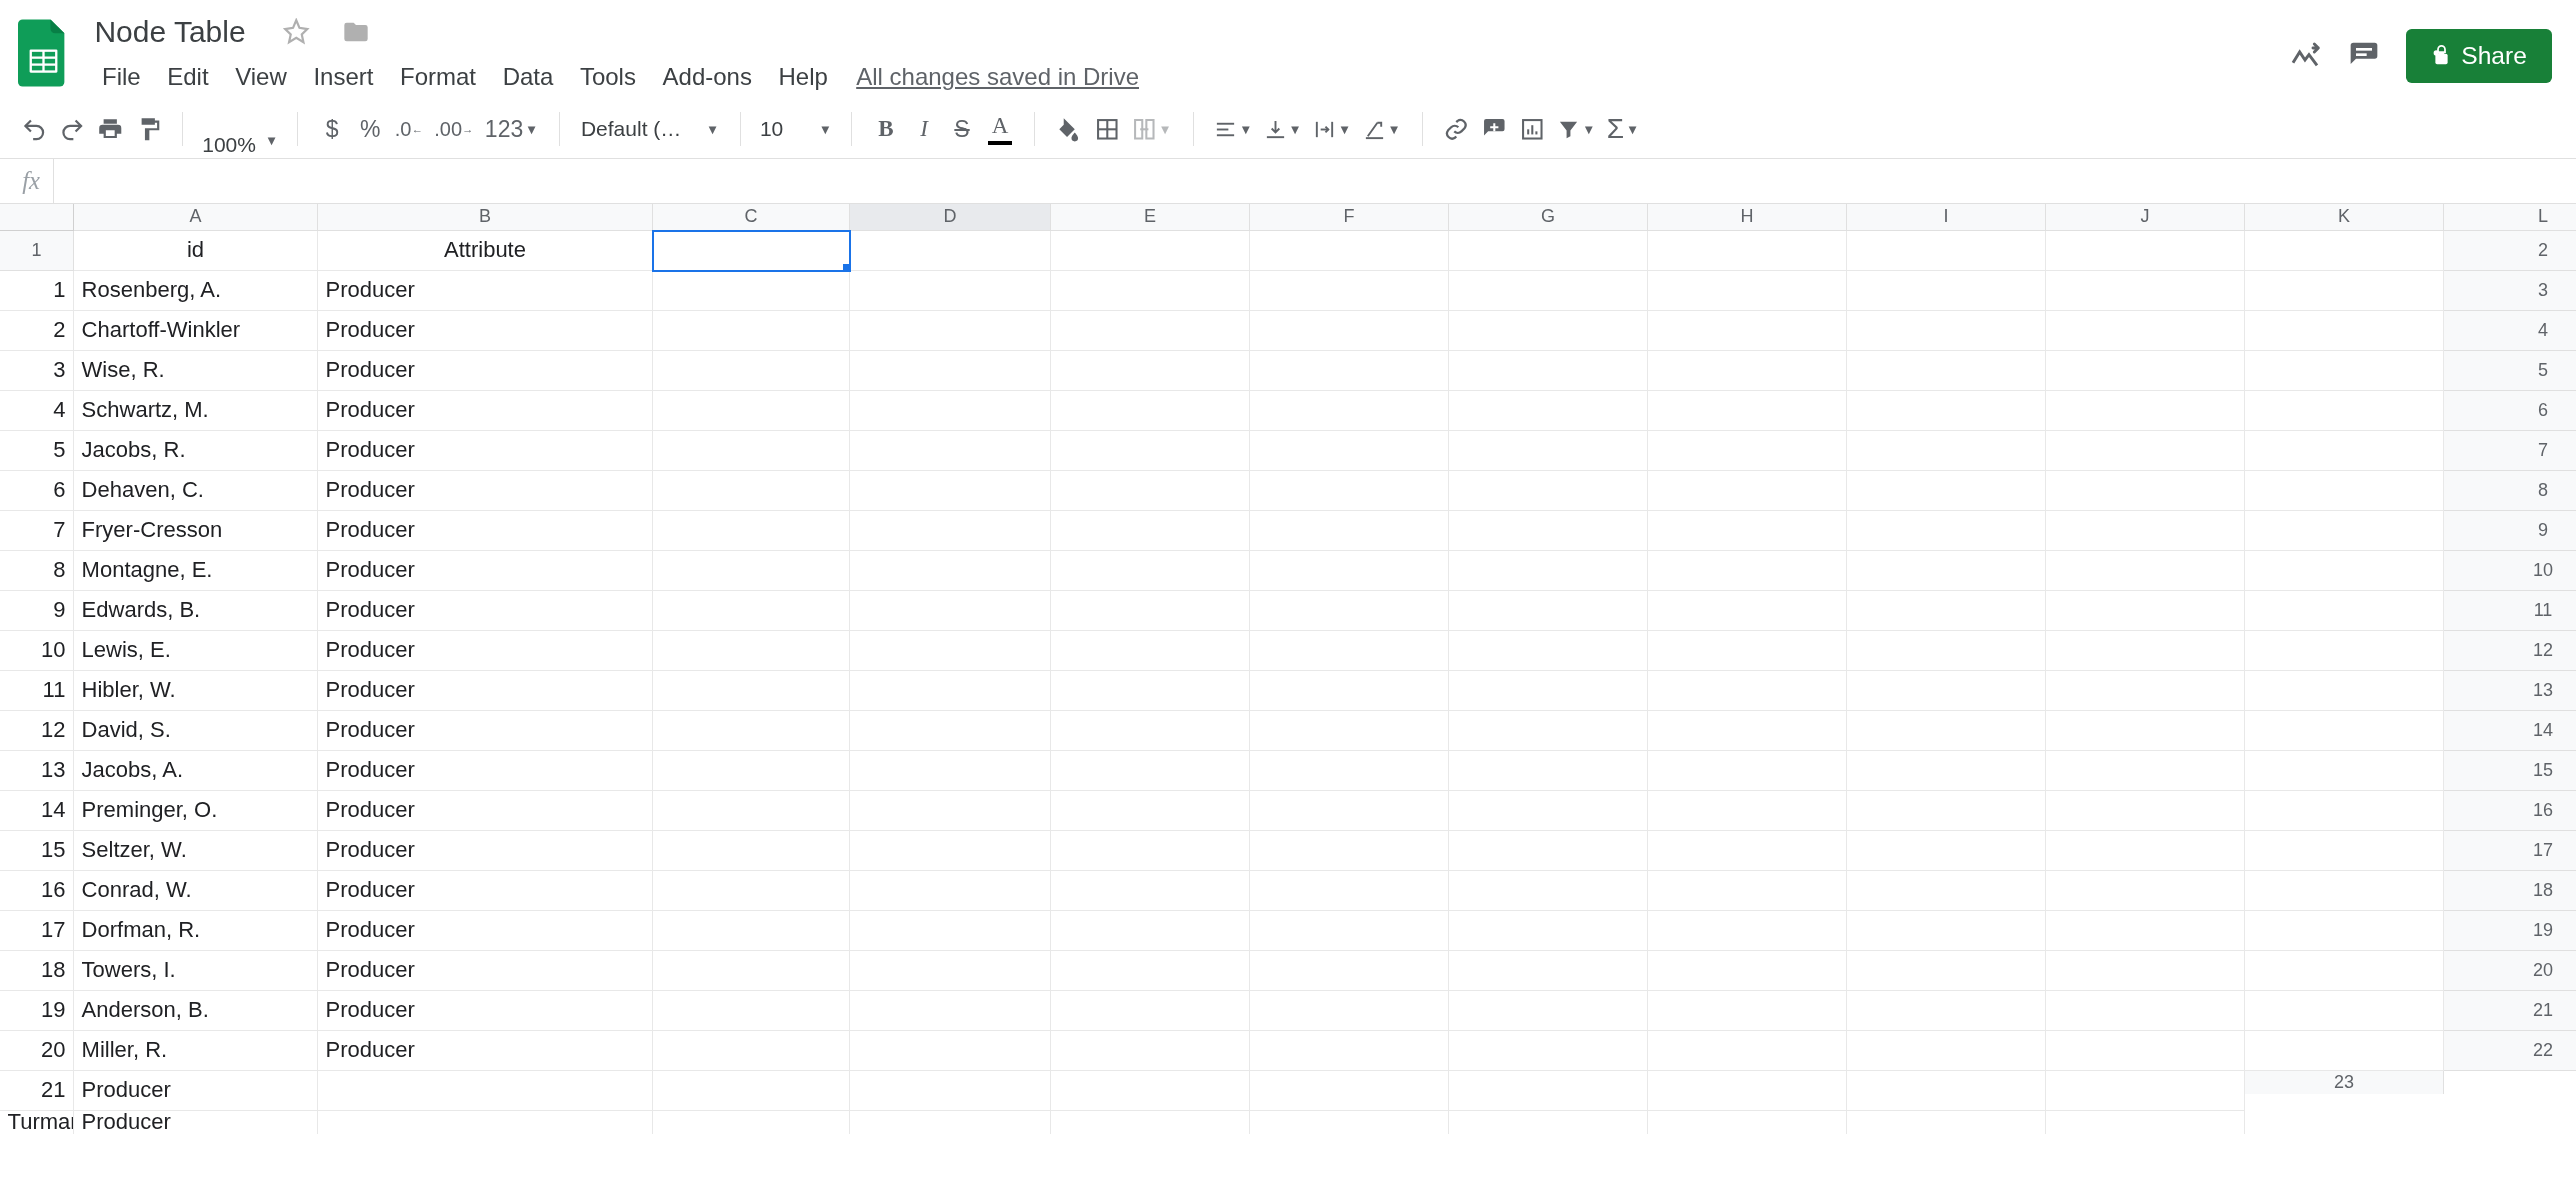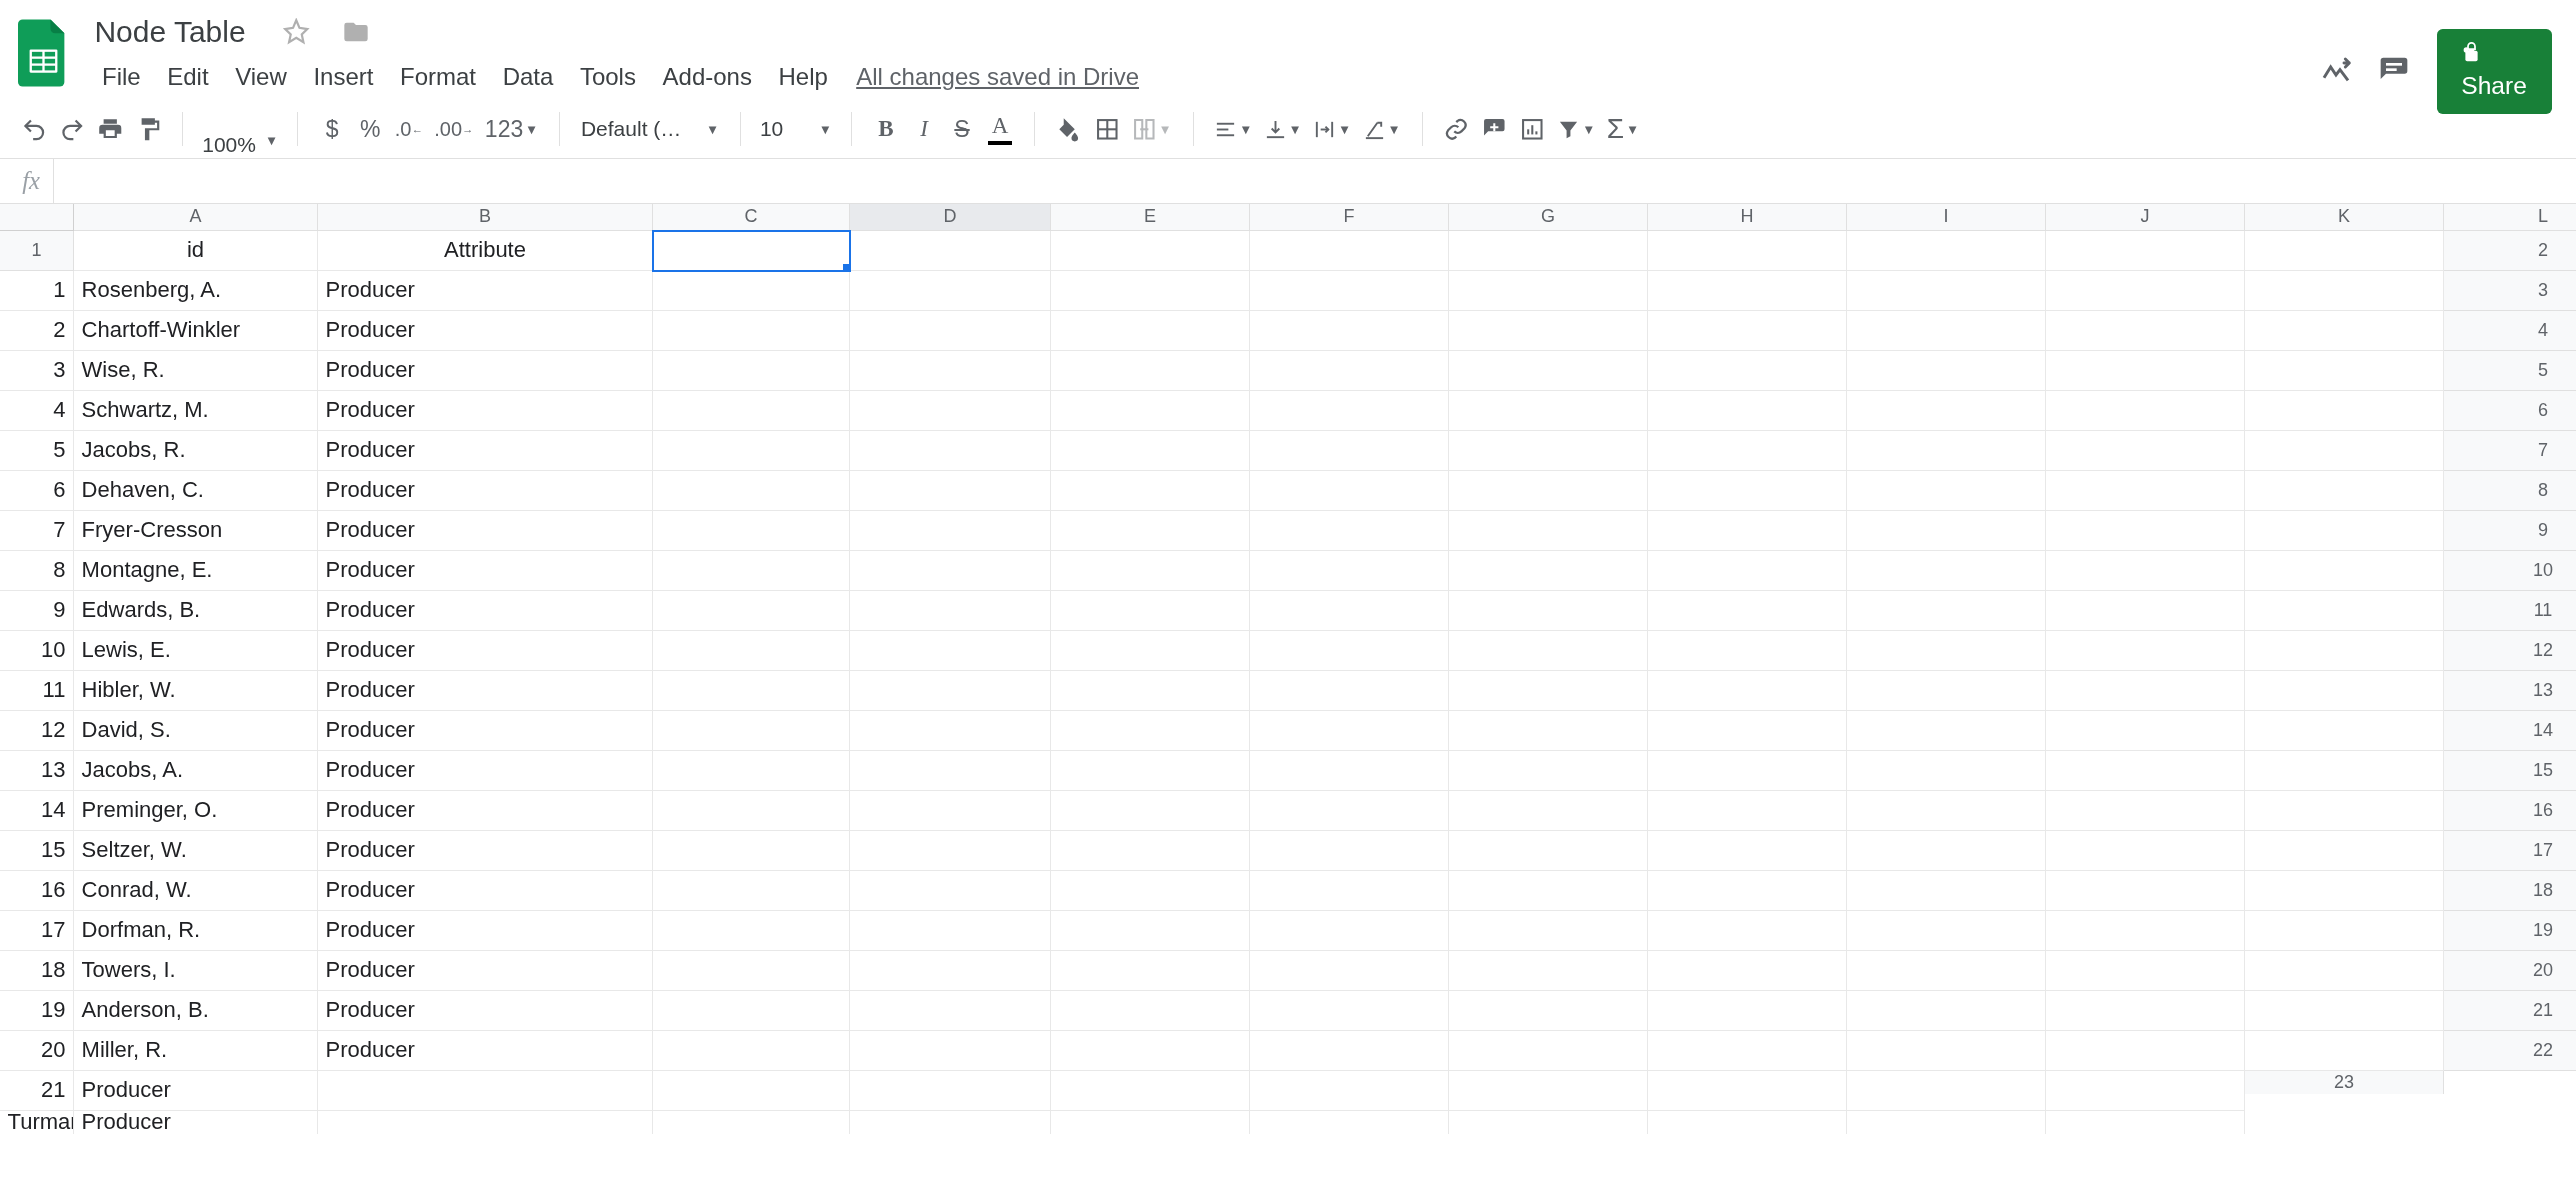--- a/index.html
+++ b/index.html
@@ -10,21 +10,21 @@
   .title-area { flex: 0 0 auto; display: flex; flex-direction: column; }
   .title-row { display: flex; align-items: center; gap: 32px; height: 44px; }
   .doc-title { font-size: 30px; color: #3c4043; letter-spacing: 0px; padding: 1.9px 5.7px; }
   .title-icon { color: #9aa0a6; display:flex; align-items:center; }
   .menus { display: flex; align-items: center; gap: 0; height: 44px; margin-top: 1.9px; }
   .menu-item { font-size: 24px; color: #3c4043; padding: 5.7px 13.3px; cursor: pointer; border-radius: 3.8px; }
   .save-status { font-size: 24px; color: #5f6368; text-decoration: underline; margin-left: 15px; }
   .header-spacer { flex: 1; }
   .header-right { display: flex; align-items: center; gap: 26.5px; padding-top: 19px; padding-right: 9.5px; }
   .hdr-icon { color: #5f6368; cursor: pointer; display:flex; align-items:center; justify-content:center; }
-  .share-btn { background: #188038; color: #fff; border: none; border-radius: 5.7px; padding: 13.3px 24.6px; font-size: 24.6px; font-weight: 500; display: flex; gap: 9.5px; cursor: pointer; flex-direction: column; }
+  .share-btn { background: #188038; color: #fff; border: none; border-radius: 5.7px; padding: 13.3px 24.6px; font-size: 24.6px; font-weight: 500; display: flex; align-items: center; gap: 9.5px; cursor: pointer; }
   .share-btn svg { fill: #fff; }
 
   .toolbar { display: flex; align-items: center; height: 59px; border-bottom: 0.9px solid #e0e0e0; padding: 0 9.5px; gap: 0; }
   .tool-group { display: flex; align-items: center; gap: 0; padding: 0 5.7px; }
   .sep { width: 0.9px; height: 34px; background: #e0e0e0; margin: 0 9.5px; }
   .tool-btn { min-width: 38px; height: 42px; display: flex; align-items: center; justify-content: center; color: #5f6368; cursor: pointer; border-radius: 3.8px; padding: 0 5.7px; font-size: 23px; }
   .zoom { display:flex; align-items:flex-start; gap:7px; font-size:21px; color:#3c4043; padding:0 9.5px;margin-top:32px; }
   .font-box { display:flex; align-items:center; gap:9.5px; font-size:21px; color:#3c4043; padding:0 11.4px; width:161px; justify-content:space-between; }
   .font-box .name { white-space:nowrap; overflow:hidden; text-overflow:ellipsis; max-width:114px; }
   .size-box { display:flex; align-items:center; justify-content:space-between; font-size:21px; color:#3c4043; padding:0 9.5px; width:91px; }

